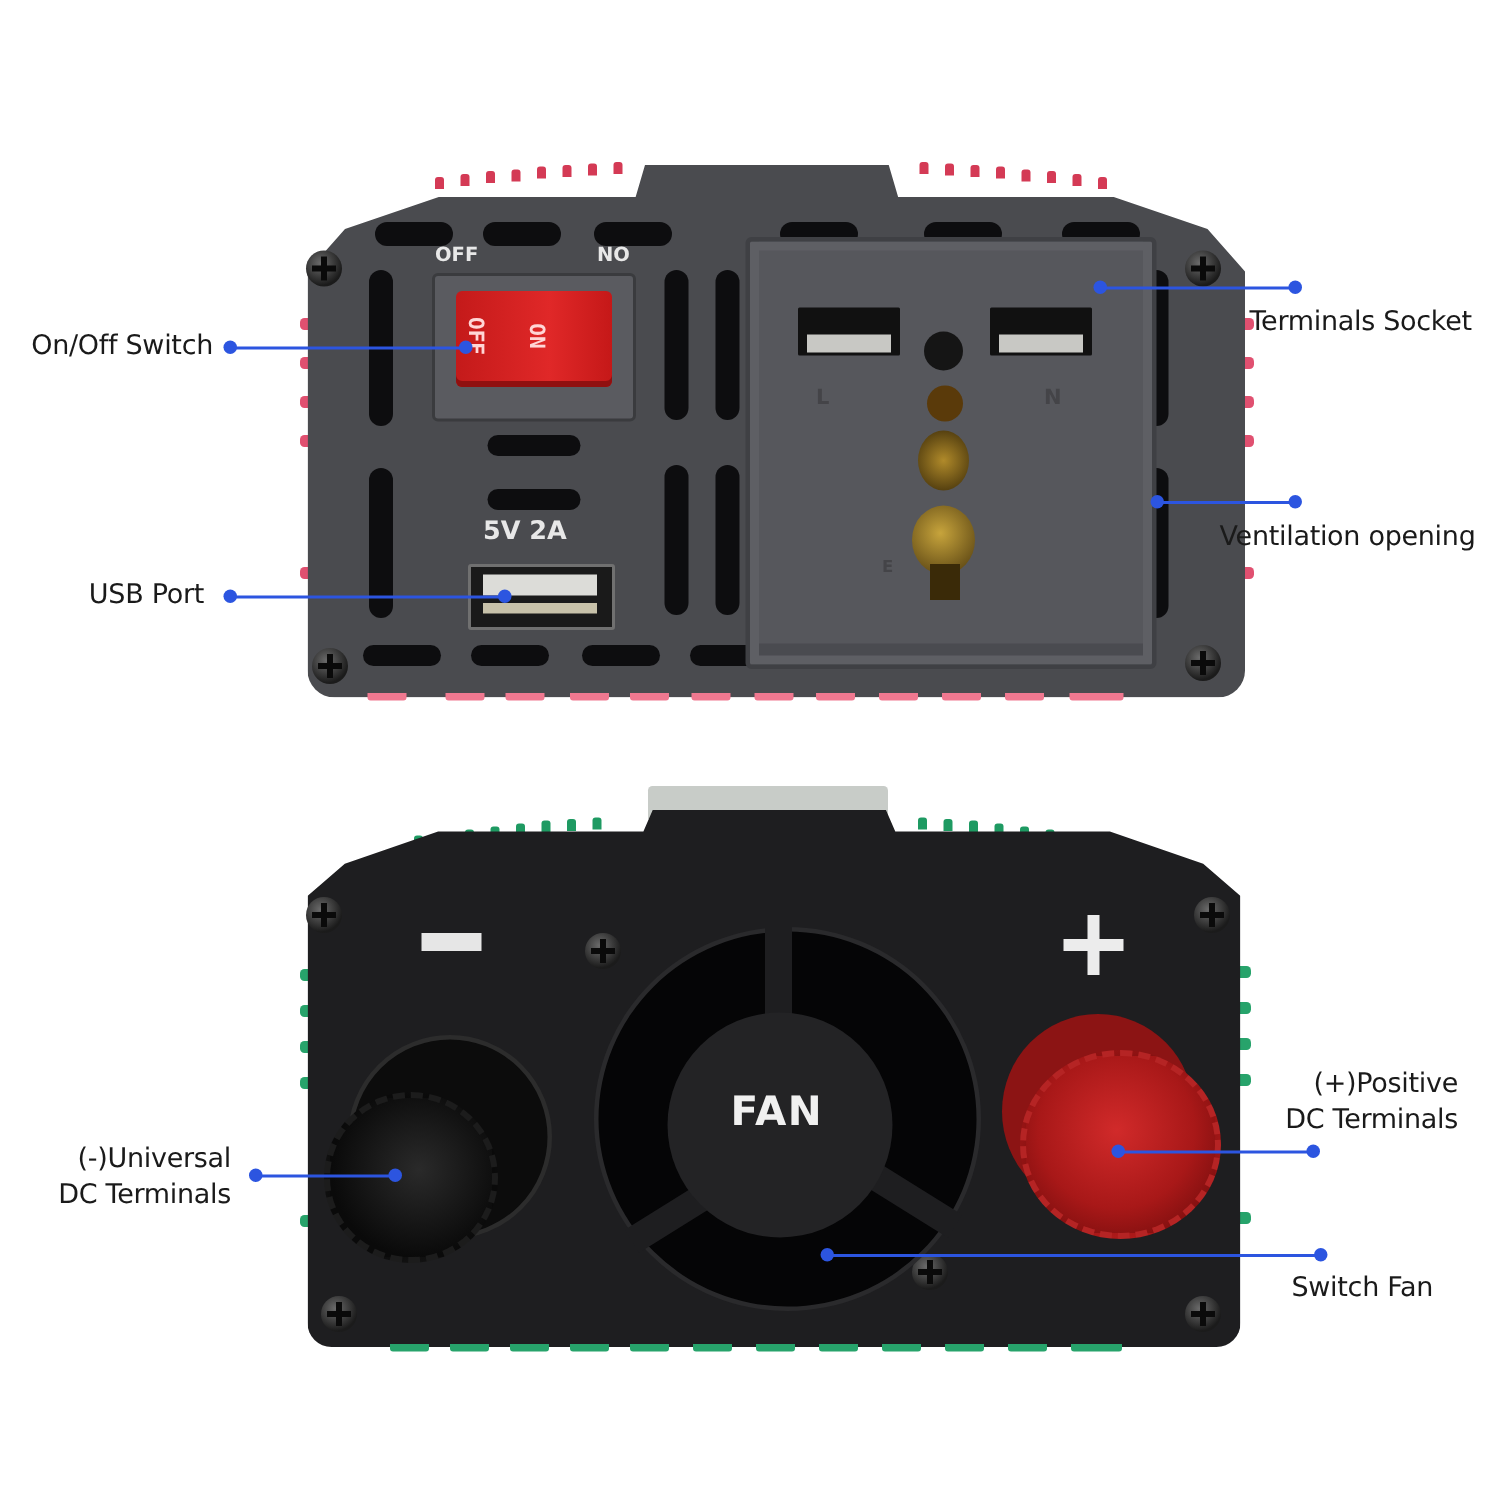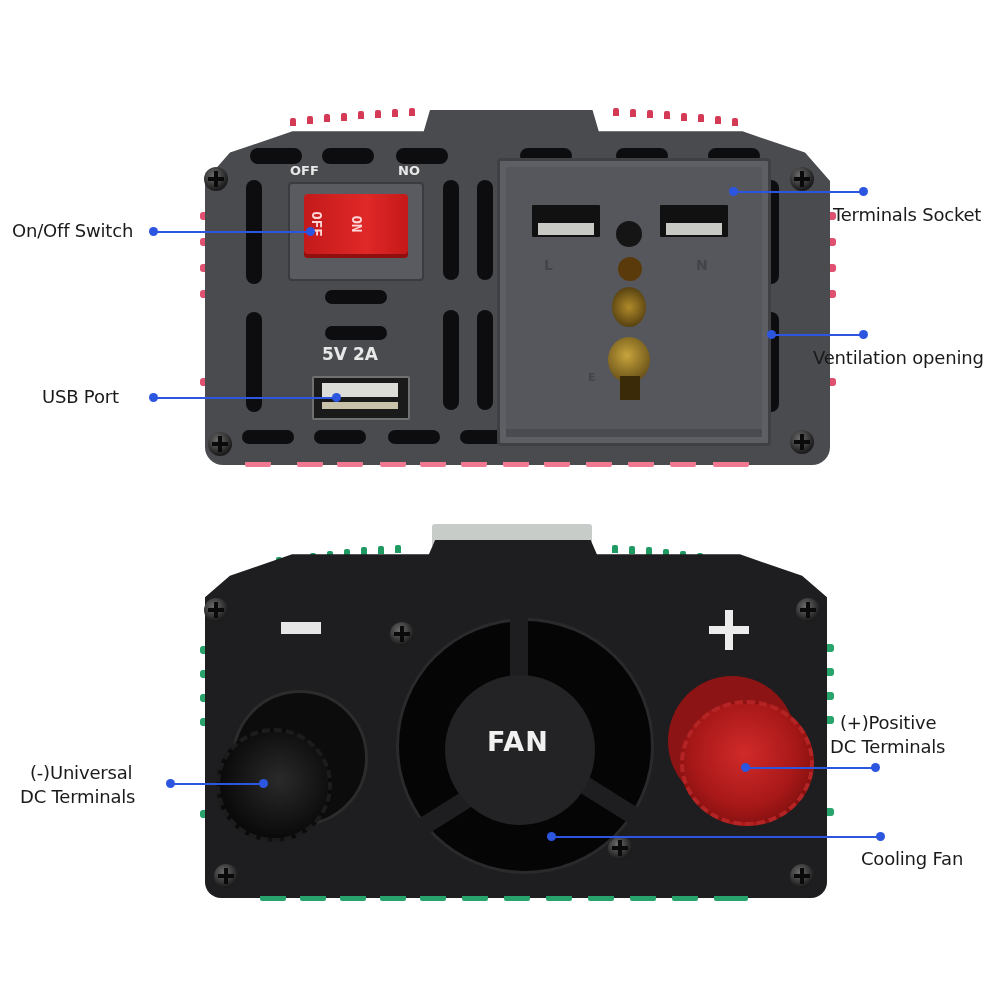--- a/index.html
+++ b/index.html
@@ -1,19 +1,19 @@
 <!DOCTYPE html>
 <html><head>
 <meta charset="utf-8">
 <style>
   html,body{margin:0;padding:0;background:#ffffff;}
   body{width:1000px;height:1000px;position:relative;overflow:hidden;font-family:"DejaVu Sans","Liberation Sans",sans-serif;}
   .abs{position:absolute;}
   .label{position:absolute;font-size:18px;color:#1a1a1a;line-height:24px;white-space:nowrap;letter-spacing:-0.2px;}
-  .label.right{text-align:left;}
+  .label.right{text-align:right;}
   .leader{position:absolute;height:2px;background:#2c55e0;}
   .dot{position:absolute;width:9px;height:9px;border-radius:50%;background:#2c55e0;}
   .fin{position:absolute;width:6px;height:8px;background:#d43a55;border-radius:2px 2px 0 0;}
   .top-panel{position:absolute;left:205px;top:110px;width:625px;height:355px;background:#4a4b4f;
     border-radius:26px 26px 18px 18px;
     clip-path:polygon(4% 12%,14% 6%,35% 6%,36% 0,62% 0,63% 6%,86% 6%,96% 12%,100% 20%,100% 100%,0 100%,0 20%);}
   .slot-h{position:absolute;height:16px;background:#0d0d0f;border-radius:9px;}
   .slot-v{position:absolute;width:16px;background:#0d0d0f;border-radius:9px;}
   .screw{position:absolute;width:24px;height:24px;border-radius:50%;background:radial-gradient(circle at 40% 35%,#6b6b6b,#1b1b1b 70%);}
   .screw::before,.screw::after{content:"";position:absolute;background:#0a0a0a;}
@@ -281,14 +281,14 @@
 
   <span class="label right" style="left:840px;top:711px;width:132px">(+)Positive</span>
   <span class="label right" style="left:830px;top:735px;width:142px">DC Terminals</span>
   <div class="dot" style="left:741px;top:763px"></div>
   <div class="leader" style="left:745px;top:767px;width:130px"></div>
   <div class="dot" style="left:871px;top:763px"></div>
 
   <div class="dot" style="left:547px;top:832px"></div>
   <div class="leader" style="left:551px;top:836px;width:330px"></div>
   <div class="dot" style="left:876px;top:832px"></div>
-  <span class="label" style="left:861px;top:847px">Cooling Fan</span>
+  <span class="label" style="left:861px;top:847px">Switch Fan</span>
 </div>
 
 </body></html>

